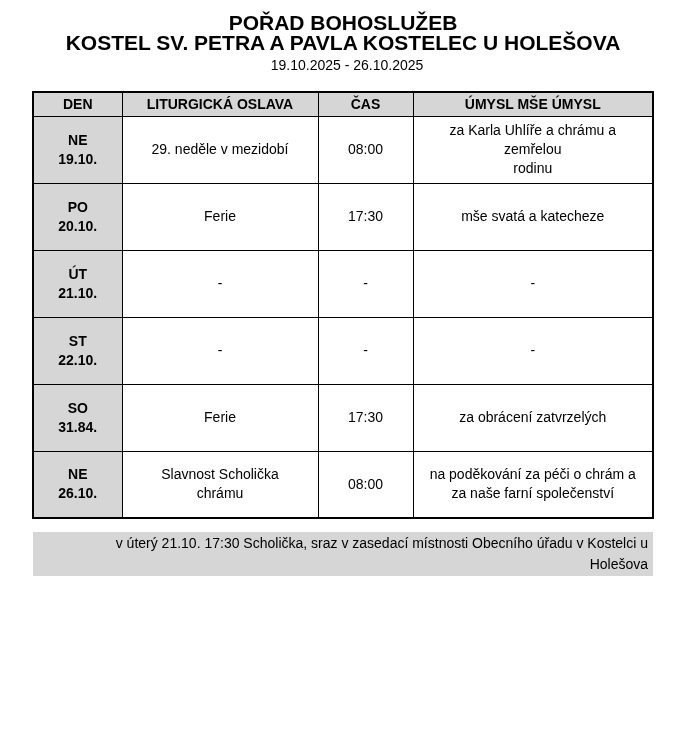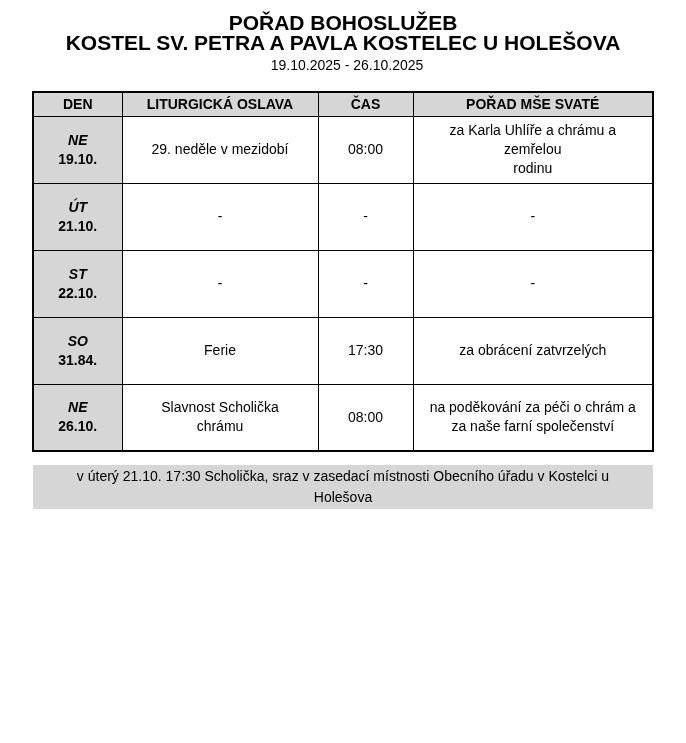--- a/index.html
+++ b/index.html
@@ -65,36 +65,35 @@
   td.den {
     background: #d6d6d6;
     font-weight: bold;
     text-align: left;
     padding: 4px 4px 4px 7px;
     white-space: nowrap;
   }
   td.den .abbr {
     display: inline-block;
     width: 30px;
-    font-style: italic;
   }
   col.c-den    { width: 89px; }
   col.c-oslava { width: 196px; }
   col.c-cas    { width: 95px; }
   col.c-umysl  { width: 240px; }
   .footer-note {
     width: 620px;
     margin: 13px auto 0 auto;
     background: #d6d6d6;
     font-size: 14px;
     line-height: 21px;
     padding: 1px 5px;
     box-sizing: border-box;
     white-space: pre-line;
-    text-align: center;
+    text-align: right;
   }
 </style>
 </head>
 <body>
 
 <div class="page">
 
   <div class="titles">
     <div class="title-line">POŘAD BOHOSLUŽEB</div>
     <div class="title-line">KOSTEL SV. PETRA A PAVLA KOSTELEC U HOLEŠOVA</div>
@@ -106,30 +105,36 @@
       <col class="c-den">
         <col class="c-oslava">
         <col class="c-cas">
         <col class="c-umysl">
     </colgroup>
     <thead>
       <tr>
         <th>DEN</th>
         <th>LITURGICKÁ OSLAVA</th>
         <th>ČAS</th>
-        <th>POŘAD MŠE SVATÉ</th>
+        <th>ÚMYSL MŠE ÚMYSL</th>
       </tr>
     </thead>
     <tbody>
       <tr>
         <td class="den"><span class="abbr">NE</span><span>19.10.</span></td>
         <td>29. neděle v mezidobí</td>
         <td>08:00</td>
         <td>za Karla Uhlíře a chrámu a zemřelou
 rodinu</td>
+      </tr>
+      <tr>
+        <td class="den"><span class="abbr">PO</span><span>20.10.</span></td>
+        <td>Ferie</td>
+        <td>17:30</td>
+        <td>mše svatá a katecheze</td>
       </tr>
       <tr>
         <td class="den"><span class="abbr">ÚT</span><span>21.10.</span></td>
         <td>-</td>
         <td>-</td>
         <td>-</td>
       </tr>
       <tr>
         <td class="den"><span class="abbr">ST</span><span>22.10.</span></td>
         <td>-</td>

